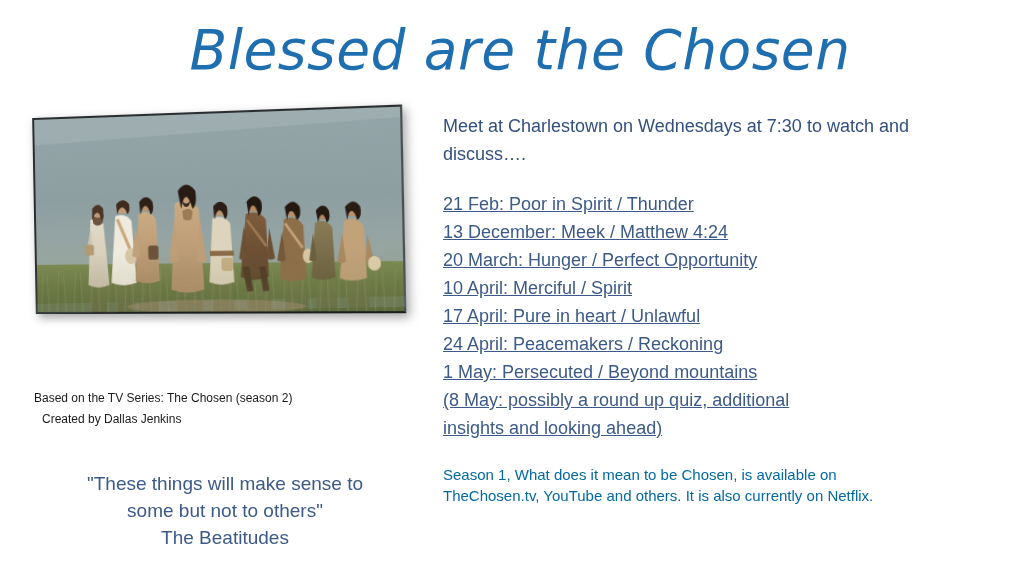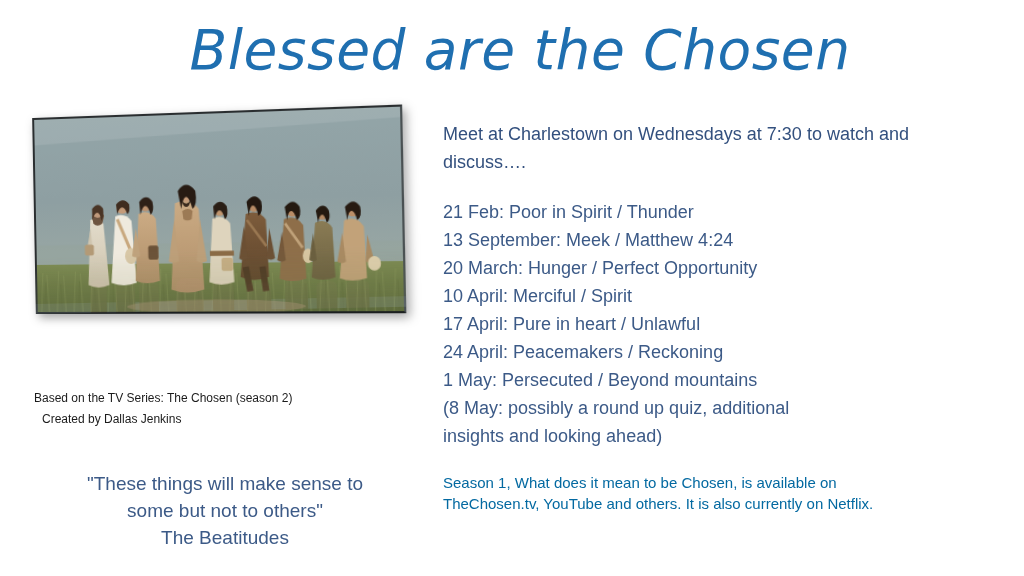--- a/index.html
+++ b/index.html
@@ -106,39 +106,39 @@
     text-align: center;
     font-size: 19px;
     line-height: 27px;
     color: #3C5A87;
   }
 
   
   #right-column {
     position: absolute;
     left: 443px;
-    top: 120px;
+    top: 112px;
     width: 480px;
   }
   #meeting-info {
     font-size: 18px;
     line-height: 28px;
     color: #33507E;
     width: 472px;
   }
   #schedule-list {
     margin: 0;
     padding: 0;
     list-style: none;
     margin-top: 22px;
     font-size: 18px;
     line-height: 28px;
     color: #3C5A87;
   }
-  #schedule-list li { white-space: nowrap; }
+  #schedule-list li { white-space: nowrap; text-decoration: underline; }
 
   #availability-note {
     margin-top: 22px;
     font-size: 15px;
     line-height: 21px;
     color: #0369a1;
     width: 468px;
   }
 </style>
 </head>
@@ -320,21 +320,21 @@
   <div>some but not to others"</div>
   <div>The Beatitudes</div>
 </div>
 
 <div id="right-column">
 
   <div id="meeting-info">Meet at Charlestown on Wednesdays at 7:30 to watch and discuss….</div>
 
   <ul id="schedule-list">
     <li>21 Feb: Poor in Spirit / Thunder</li>
-    <li>13 September: Meek / Matthew 4:24</li>
+    <li>13 December: Meek / Matthew 4:24</li>
     <li>20 March: Hunger / Perfect Opportunity</li>
     <li>10 April: Merciful / Spirit</li>
     <li>17 April: Pure in heart / Unlawful</li>
     <li>24 April: Peacemakers / Reckoning</li>
     <li>1 May: Persecuted / Beyond mountains</li>
     <li>(8 May: possibly a round up quiz, additional</li>
     <li>insights and looking ahead)</li>
   </ul>
 
   <div id="availability-note">Season 1, What does it mean to be Chosen, is available on TheChosen.tv, YouTube and others. It is also currently on Netflix.</div>

